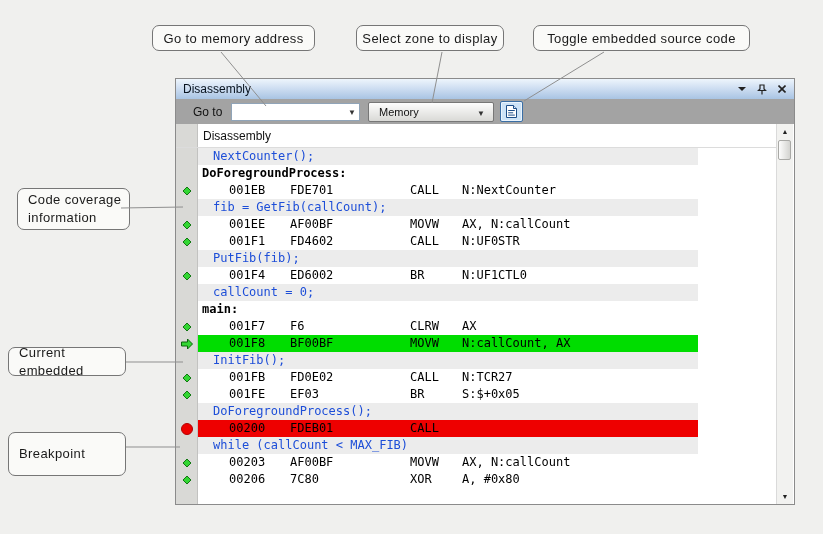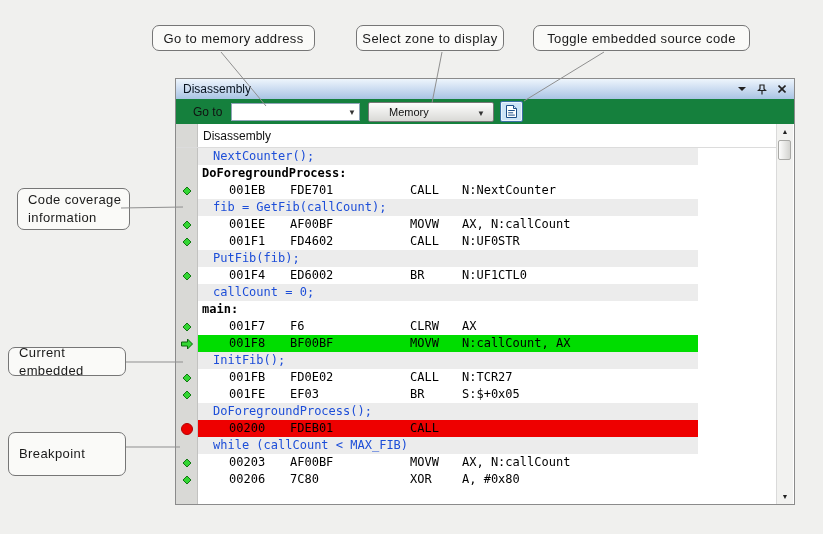--- a/index.html
+++ b/index.html
@@ -15,32 +15,32 @@
   
   #win{position:absolute;left:175px;top:78px;width:620px;height:427px;background:#f0f0ee;
     border:1px solid #8b8b8b;box-sizing:border-box;z-index:10;}
   #titlebar{position:absolute;left:0;top:0;right:0;height:20px;
     background:linear-gradient(180deg,#eef5fc 0%,#cfdff2 45%,#a9c4e3 100%);
     border-bottom:1px solid #98aec9;display:flex;align-items:center;}
   #titlebar .t{font-size:12px;color:#08131f;padding-left:7px;flex:1;}
   .tbicon{width:16px;height:14px;display:flex;align-items:center;justify-content:center;
     color:#222;font-size:9px;margin-right:4px;cursor:default;}
   
-  #toolbar{position:absolute;left:0;top:20px;right:0;height:25px;background:#15803d;
+  #toolbar{position:absolute;left:0;top:20px;right:0;height:25px;background:#a3a3a3;
     border-bottom:6px solid #0f766e;}
   #goto-label{position:absolute;left:17px;top:6px;font-size:12px;color:#111;}
   #goto-combo{position:absolute;left:55px;top:4px;width:129px;height:18px;background:#fff;
     border:1px solid #90a4b8;box-sizing:border-box;}
   #goto-combo input{position:absolute;left:1px;top:1px;width:108px;height:14px;border:none;
     outline:none;font-size:11px;font-family:"Liberation Sans",sans-serif;background:transparent;}
   .drop-arrow{position:absolute;right:3px;top:4px;font-size:8px;color:#333;}
   #zone-select{position:absolute;left:192px;top:3px;width:126px;height:20px;
     background:linear-gradient(180deg,#fdfdfd,#d9d9d6);border:1px solid #777;border-radius:2px;
     box-sizing:border-box;font-size:11px;color:#111;display:flex;align-items:center;
-    padding-left:20px;}
+    padding-left:10px;}
   #zone-select .drop-arrow{top:6px;right:8px;}
   #toggle-btn{position:absolute;left:324px;top:2px;width:23px;height:21px;
     background:#cde3f7;border:1px solid #3a6ea5;border-radius:2px;box-sizing:border-box;
     display:flex;align-items:center;justify-content:center;box-shadow:inset 0 0 0 1px #eaf4fd;}
   
   #content{position:absolute;left:0;top:45px;right:0;bottom:0;background:#fff;overflow:hidden;}
   #gutter-strip{position:absolute;left:0;top:0;bottom:0;width:21px;background:#d9d9d6;
     border-right:1px solid #c2c2c0;}
   #rows{position:absolute;left:0;top:0;right:18px;bottom:0;}
   #list-header{height:23px;border-bottom:1px solid #dcdcdc;font-size:12px;color:#111;

